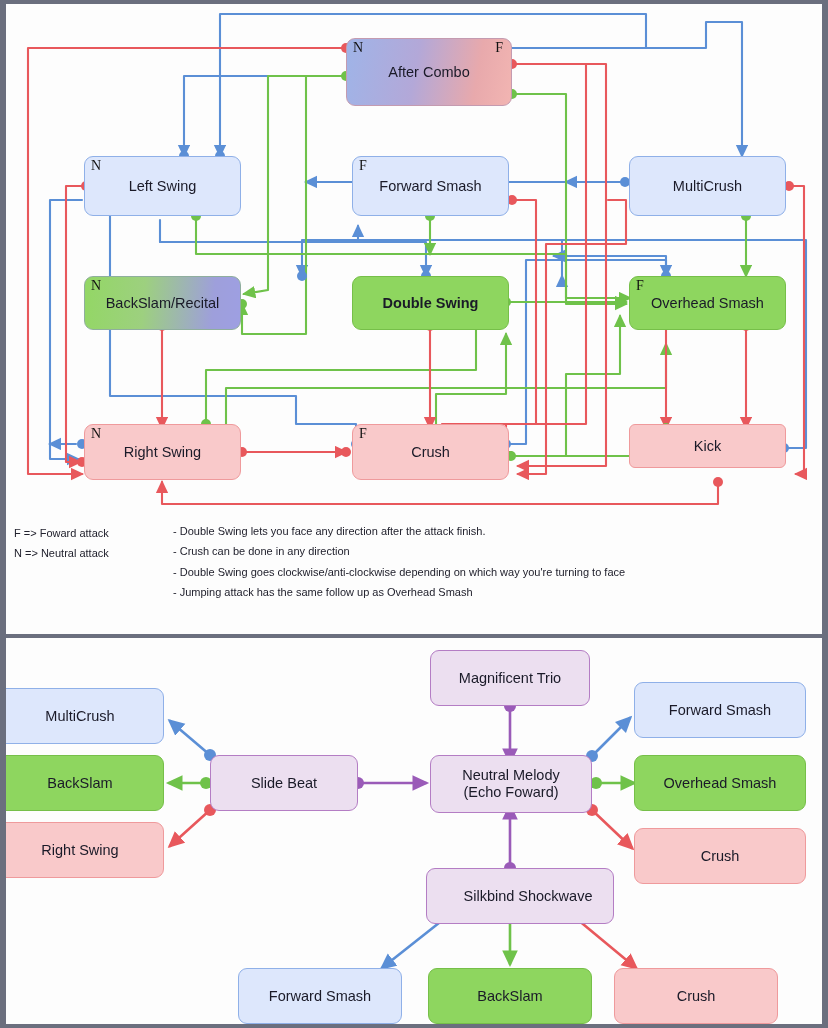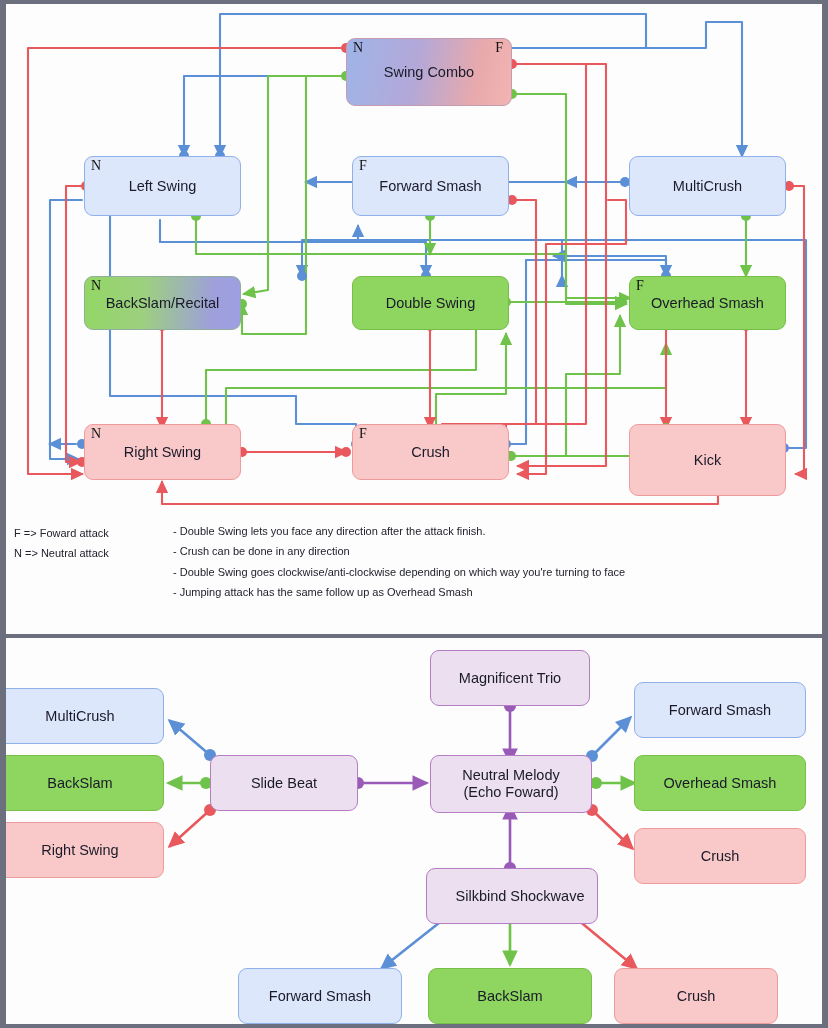--- a/index.html
+++ b/index.html
@@ -127,21 +127,21 @@
         <circle cx="500" cy="440" r="5" fill="#5b8fd6"></circle>
         <circle cx="505" cy="452" r="5" fill="#6fc24a"></circle>
         <circle cx="778" cy="444" r="5" fill="#5b8fd6"></circle>
         <circle cx="712" cy="478" r="5" fill="#e8585c"></circle>
       </g>
     </svg>
 
     <div class="node n-grad-br" style="left:340px;top:34px;width:166px;height:68px;">
       <span class="tag">N</span>
       <span class="tag" style="left:auto;right:8px;">F</span>
-      <span>Swing Combo</span>
+      <span>After Combo</span>
     </div>
 
     <div class="node n-blue" style="left:78px;top:152px;width:157px;height:60px;">
       <span class="tag">N</span>
       <span>Left Swing</span>
     </div>
 
     <div class="node n-blue" style="left:346px;top:152px;width:157px;height:60px;">
       <span class="tag">F</span>
       <span>Forward Smash</span>
@@ -149,40 +149,40 @@
 
     <div class="node n-blue" style="left:623px;top:152px;width:157px;height:60px;">
       <span>MultiCrush</span>
     </div>
 
     <div class="node n-grad-gp" style="left:78px;top:272px;width:157px;height:54px;">
       <span class="tag">N</span>
       <span>BackSlam/Recital</span>
     </div>
 
-    <div class="node n-green" style="left:346px;top:272px;width:157px;height:54px;">
+    <div class="node n-green" style="left:346px;top:272px;width:157px;height:54px;font-weight:bold;">
       <span>Double Swing</span>
     </div>
 
     <div class="node n-green" style="left:623px;top:272px;width:157px;height:54px;">
       <span class="tag">F</span>
       <span>Overhead Smash</span>
     </div>
 
     <div class="node n-pink" style="left:78px;top:420px;width:157px;height:56px;">
       <span class="tag">N</span>
       <span>Right Swing</span>
     </div>
 
     <div class="node n-pink" style="left:346px;top:420px;width:157px;height:56px;">
       <span class="tag">F</span>
       <span>Crush</span>
     </div>
 
-    <div class="node n-pink" style="left:623px;top:420px;width:157px;height:72px;">
+    <div class="node n-pink" style="left:623px;top:420px;width:157px;height:44px;border-radius:6px;">
       <span>Kick</span>
     </div>
 
     <div class="legend" id="legendKeys">
       <div>F =&gt; Foward attack</div>
       <div>N =&gt; Neutral attack</div>
     </div>
     <div class="legend" id="legendNotes">
       <div>- Double Swing lets you face any direction after the attack finish.</div>
       <div>- Crush can be done in any direction</div>
@@ -259,21 +259,21 @@
 
     <div class="node n-purple" style="left:204px;top:117px;width:148px;height:56px;">
       <span>Slide Beat</span>
       </div>
 
     <div class="node n-purple" style="left:424px;top:117px;width:162px;height:58px;flex-direction:column;">
       <span>Neutral Melody</span>
       <span>(Echo Foward)</span>
       </div>
 
-    <div class="node n-purple" style="left:420px;top:230px;width:172px;height:56px;padding-left:16px;">
+    <div class="node n-purple" style="left:420px;top:230px;width:188px;height:56px;padding-left:16px;">
       <span>Silkbind Shockwave</span>
       </div>
 
     <div class="node n-blue" style="left:628px;top:44px;width:172px;height:56px;">
       <span>Forward Smash</span>
       </div>
     <div class="node n-green" style="left:628px;top:117px;width:172px;height:56px;">
       <span>Overhead Smash</span>
       </div>
     <div class="node n-pink" style="left:628px;top:190px;width:172px;height:56px;">

